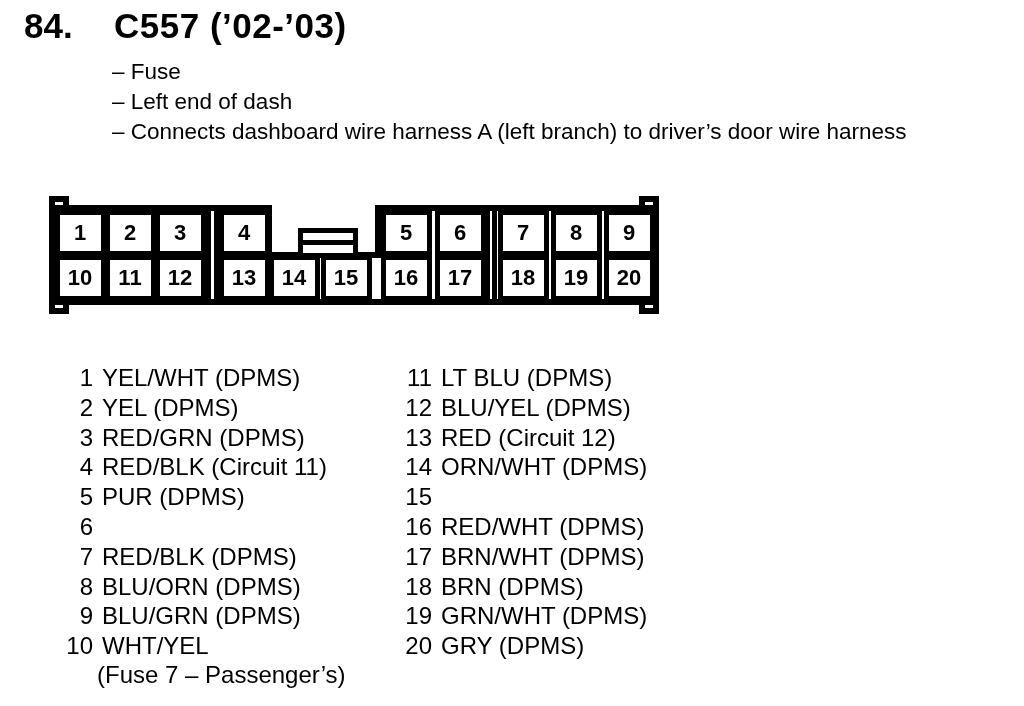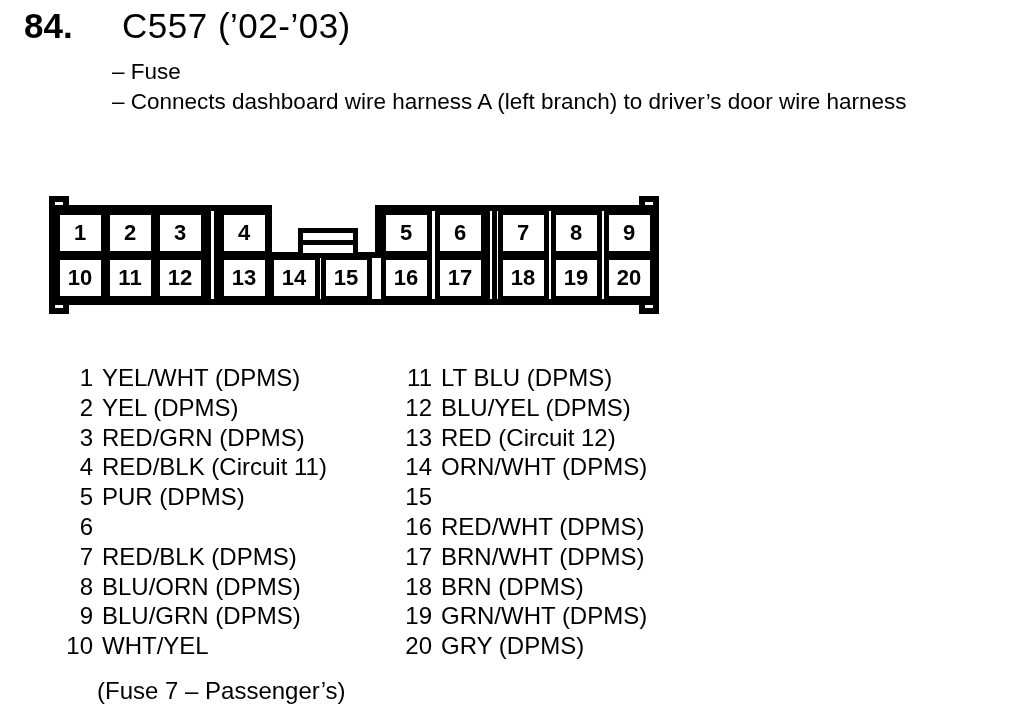--- a/index.html
+++ b/index.html
@@ -9,22 +9,22 @@
     background: #ffffff;
     color: #000000;
     font-family: "Liberation Sans", sans-serif;
     overflow: hidden;
   }
   .item-number {
     position: absolute; left: 24px; top: 8px;
     font-size: 35px; font-weight: bold; line-height: 36px;
   }
   .page-title {
-    position: absolute; left: 122px; top: 8px;
-    font-size: 35px; font-weight: normal; line-height: 36px; letter-spacing: 0.5px;
+    position: absolute; left: 114px; top: 8px;
+    font-size: 35px; font-weight: bold; line-height: 36px; letter-spacing: 0.5px;
   }
   .bullet-list {
     position: absolute; left: 112px; top: 57px;
     font-size: 22.5px; line-height: 29.8px; white-space: nowrap;
   }
   .connector-svg {
     position: absolute; left: 46px; top: 196px;
     width: 616px; height: 118px;
   }
   .connector-svg text {
@@ -32,30 +32,31 @@
     font-size: 22px; font-weight: bold; fill: #000;
   }
   .pin-col {
     position: absolute; top: 363px;
     font-size: 24px; white-space: nowrap;
   }
   .pin-col-left  { left: 63px;  }
   .pin-col-right { left: 402px; }
   .pin-row { display: flex; line-height: 29.8px; }
   .pin-num { flex: none; width: 30px; text-align: right; margin-right: 9px; }
-  .pin-sub { line-height: 27px; margin-left: -5px; margin-top: 16px; }
+  .pin-sub { line-height: 27px; margin-left: -5px; }
 </style>
 </head>
 <body>
 
 <div class="item-number">84.</div>
 <div class="page-title">C557 (’02-’03)</div>
 
 <div class="bullet-list">
   <div>– Fuse</div>
+  <div>– Left end of dash</div>
   <div>– Connects dashboard wire harness A (left branch) to driver’s door wire harness</div>
 </div>
 
 <svg class="connector-svg" viewBox="0 0 616 118" shape-rendering="crispEdges" aria-label="connector pinout drawing">
 
   <g fill="#ffffff" stroke="#000000" stroke-width="5">
 
     <rect x="11" y="16" width="46" height="41"></rect>
     <rect x="61" y="16" width="46" height="41"></rect>
     <rect x="111" y="16" width="46" height="41"></rect>

